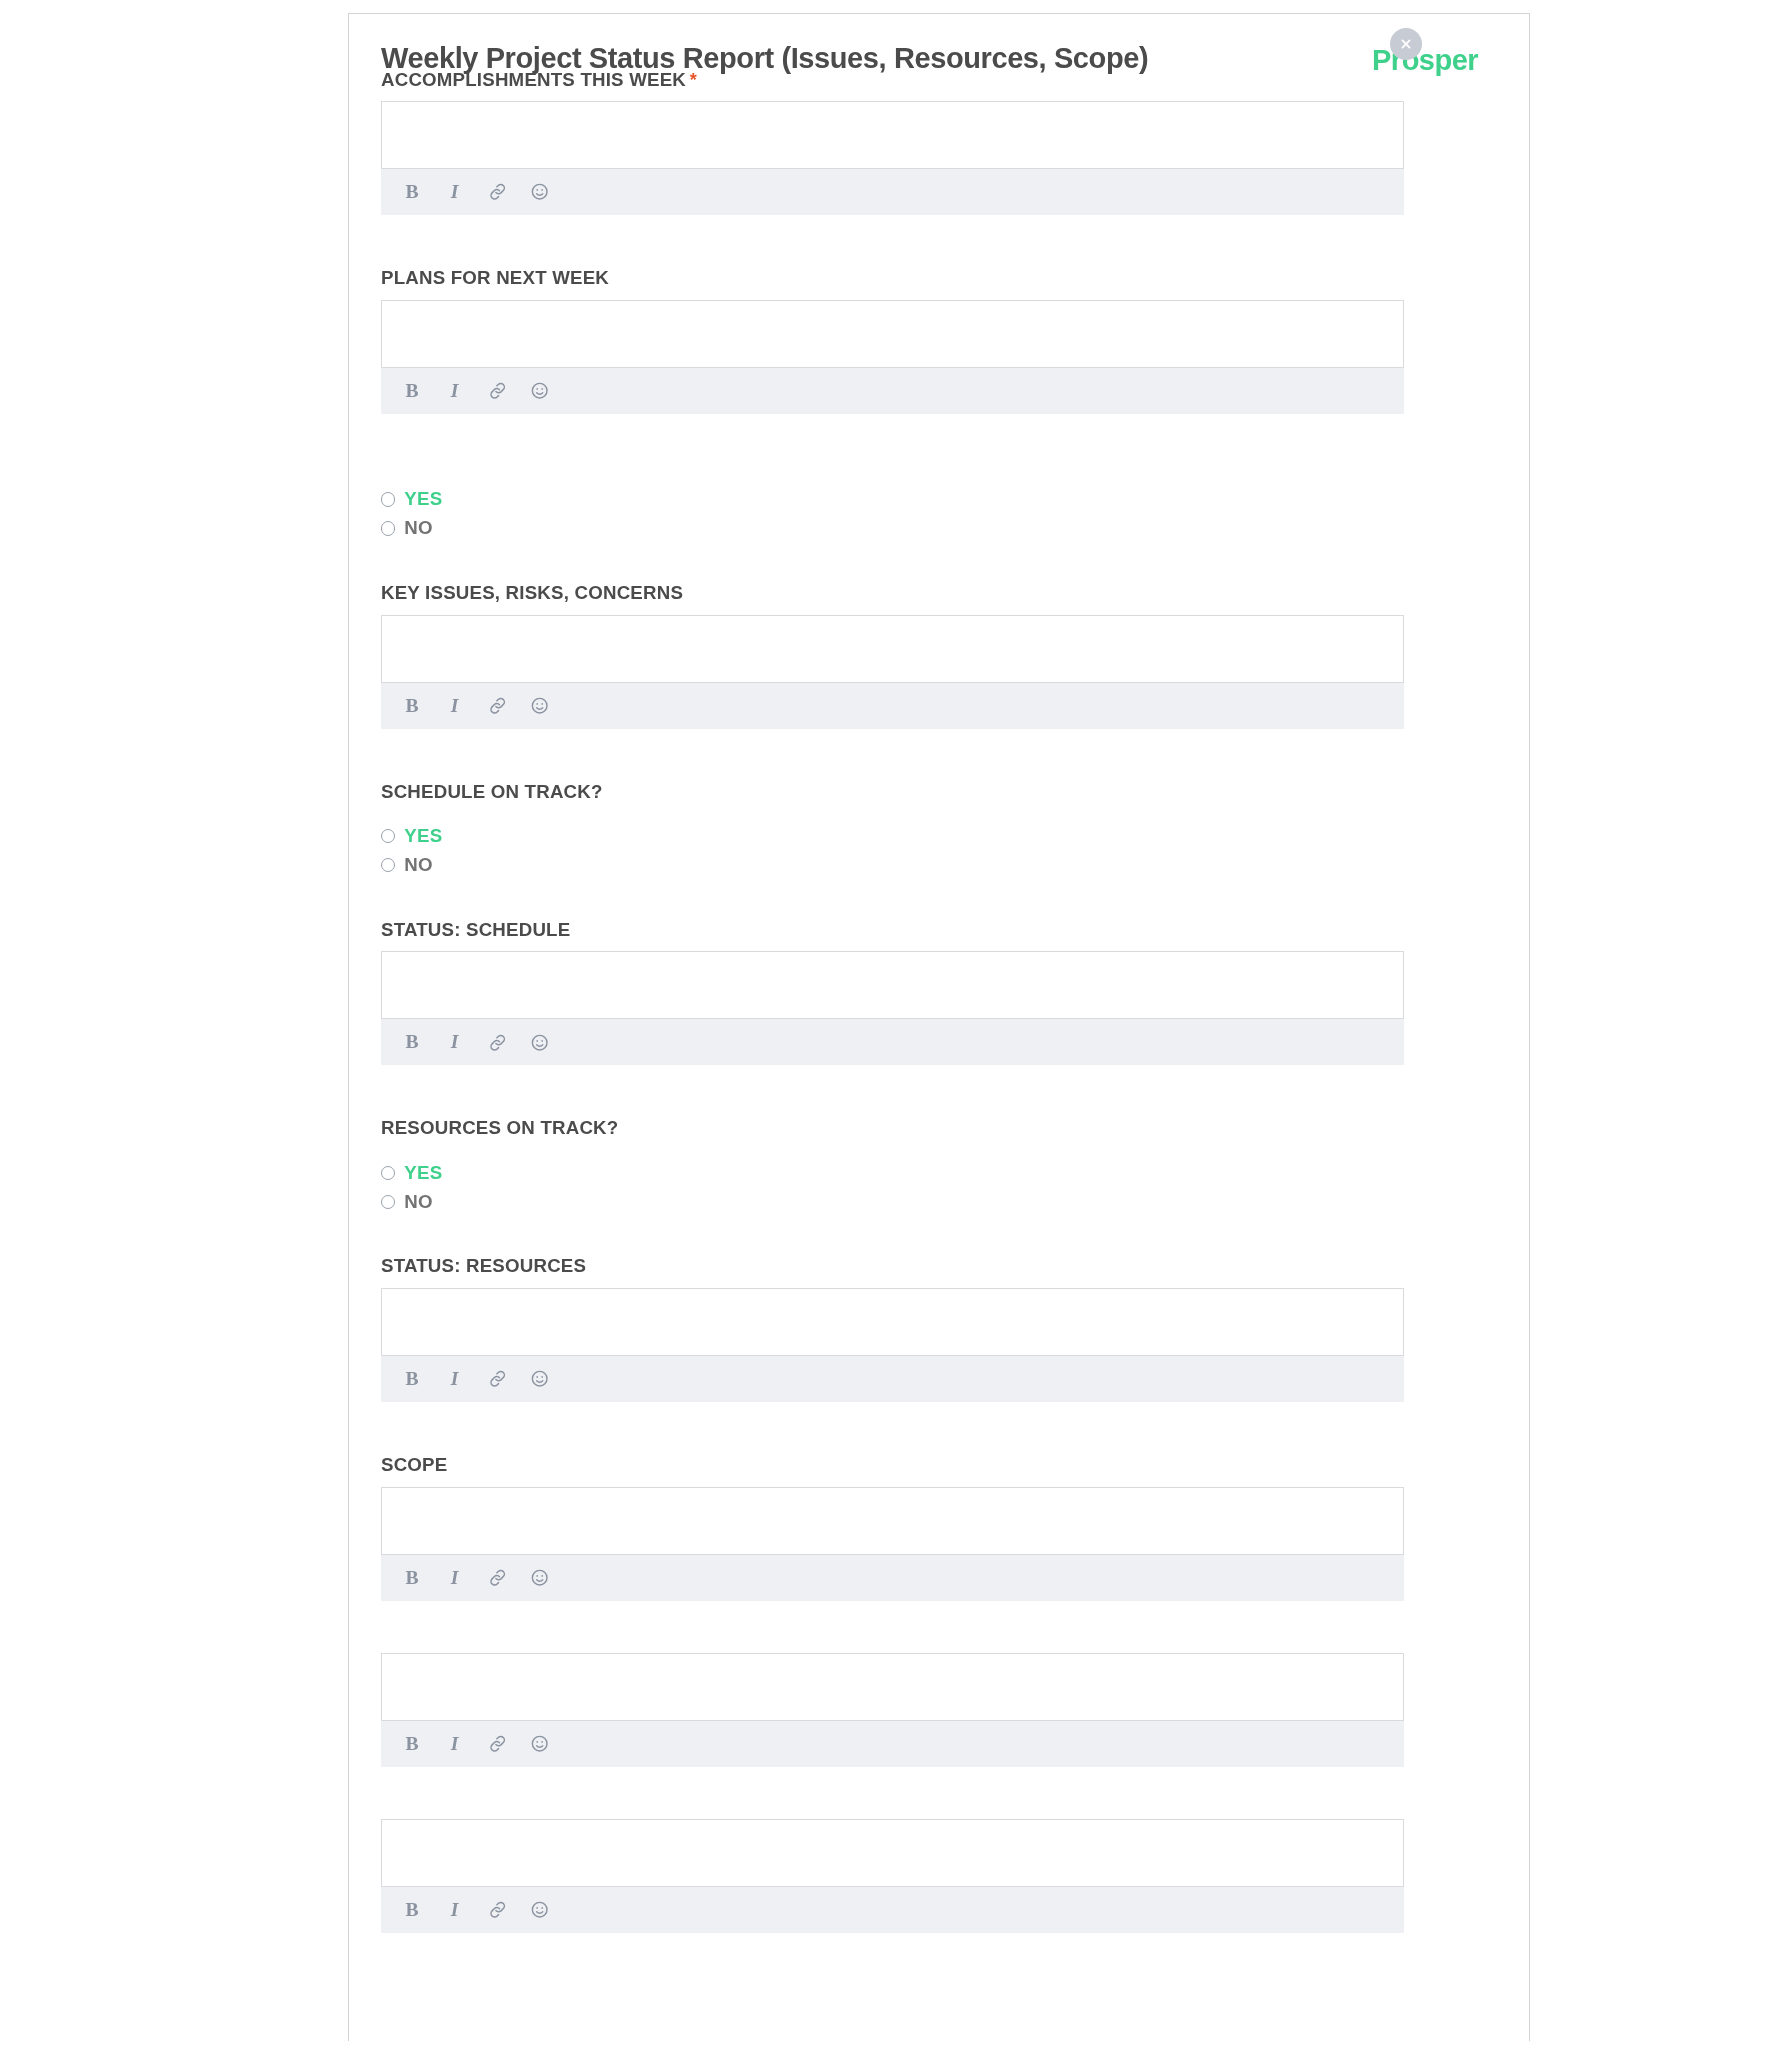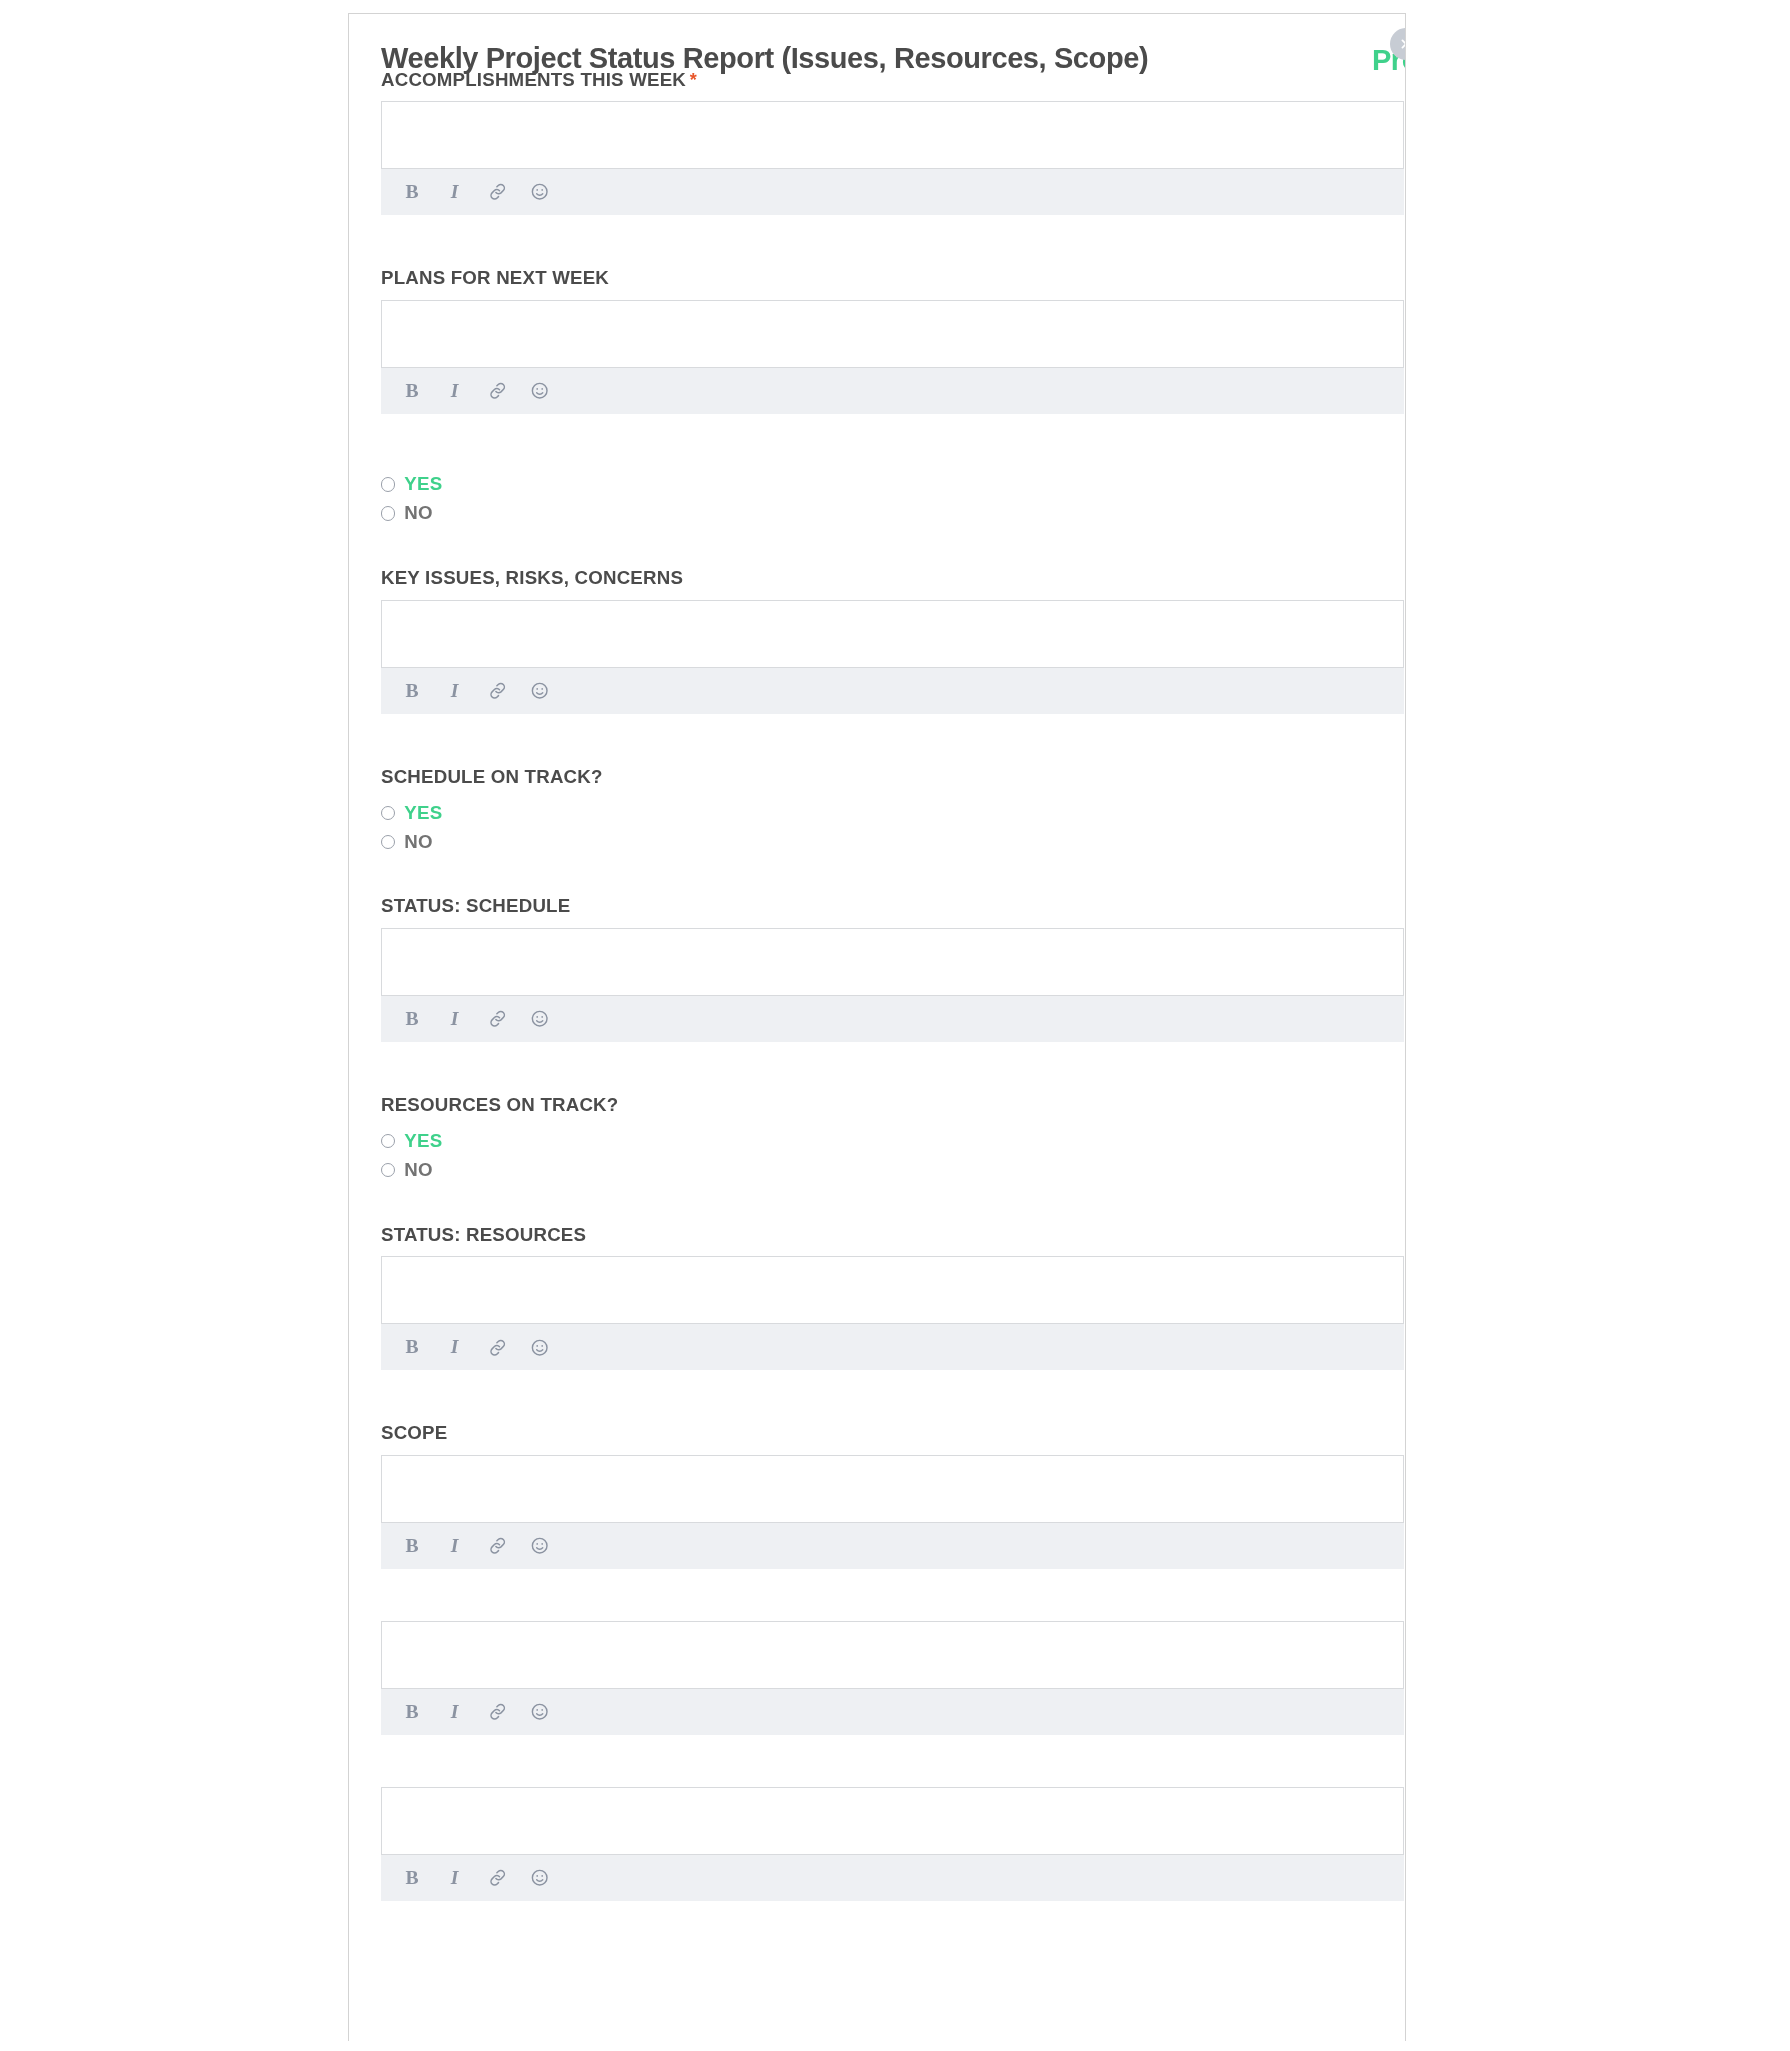--- a/index.html
+++ b/index.html
@@ -13,21 +13,21 @@
     font-family: "Liberation Sans", sans-serif;
     overflow: hidden;
     position: relative;
   }
 
   
   .form-card {
     position: absolute;
     left: 348px;
     top: 12.5px;
-    width: 1058px;
+    width: 1182px;
     height: 2028px;
     background: #ffffff;
     border: 1.8px solid #d3d3d3;
     border-bottom: none;
     box-sizing: border-box;
     overflow: hidden;
   }
 
   
   .header-row {
@@ -127,21 +127,21 @@
   }
   .tb-italic {
     font-size: 19.6px;
     font-style: italic;
     font-weight: bold;
     font-family: "Liberation Serif", serif;
   }
   .tb-btn svg { display: block; }
 
   
-  .radio-group { margin-top: 4px; }
+  .radio-group { margin-top: 19px; }
   .radio-row {
     display: flex;
     align-items: center;
     height: 29px;
     cursor: pointer;
   }
   .radio-dot {
     width: 14.3px;
     height: 14.3px;
     border: 1.8px solid #9aa0aa;

